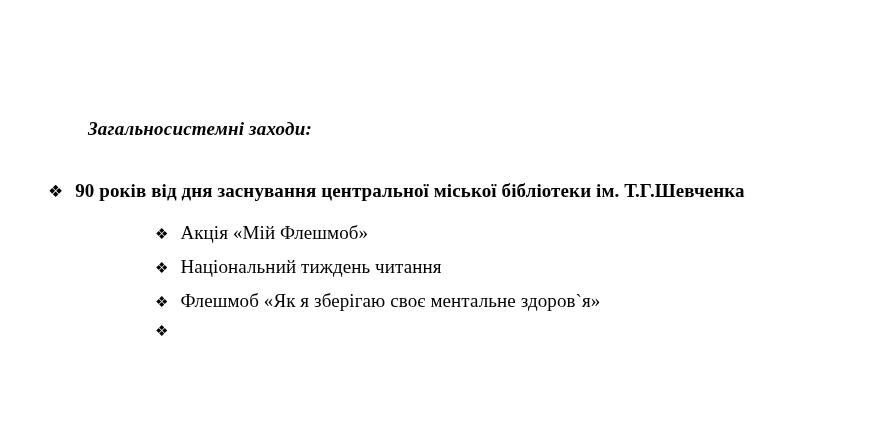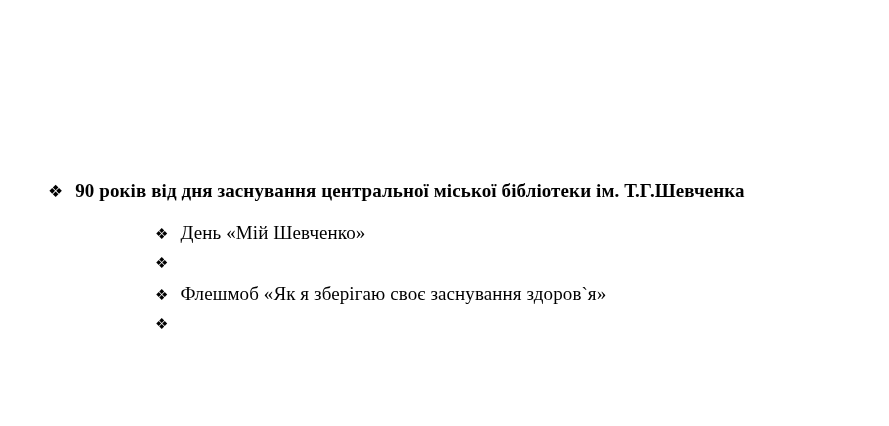--- a/index.html
+++ b/index.html
@@ -68,40 +68,42 @@
   .subitem .text {
     font-size: 19px;
     letter-spacing: 0.1px;
   }
 </style>
 </head>
 <body>
 
 <div class="page">
 
+  <div class="heading">Загальносистемні заходи:</div>
 
   <div class="level1">
     <span class="bullet">❖</span>
     <span class="text">90 років від дня заснування центральної міської бібліотеки ім. Т.Г.Шевченка</span>
   </div>
 
   <div class="sublist">
 
     <div class="subitem">
       <span class="bullet">❖</span>
-      <span class="text">День «Мій Шевченко»</span>
+      <span class="text">Акція «Мій Флешмоб»</span>
     </div>
 
     <div class="subitem">
       <span class="bullet">❖</span>
+      <span class="text">Національний тиждень читання</span>
     </div>
 
     <div class="subitem">
       <span class="bullet">❖</span>
-      <span class="text">Флешмоб «Як я зберігаю своє заснування здоров`я»</span>
+      <span class="text">Флешмоб «Як я зберігаю своє ментальне здоров`я»</span>
     </div>
 
     <div class="subitem">
       <span class="bullet">❖</span>
     </div>
 
   </div>
 
 </div>
 

